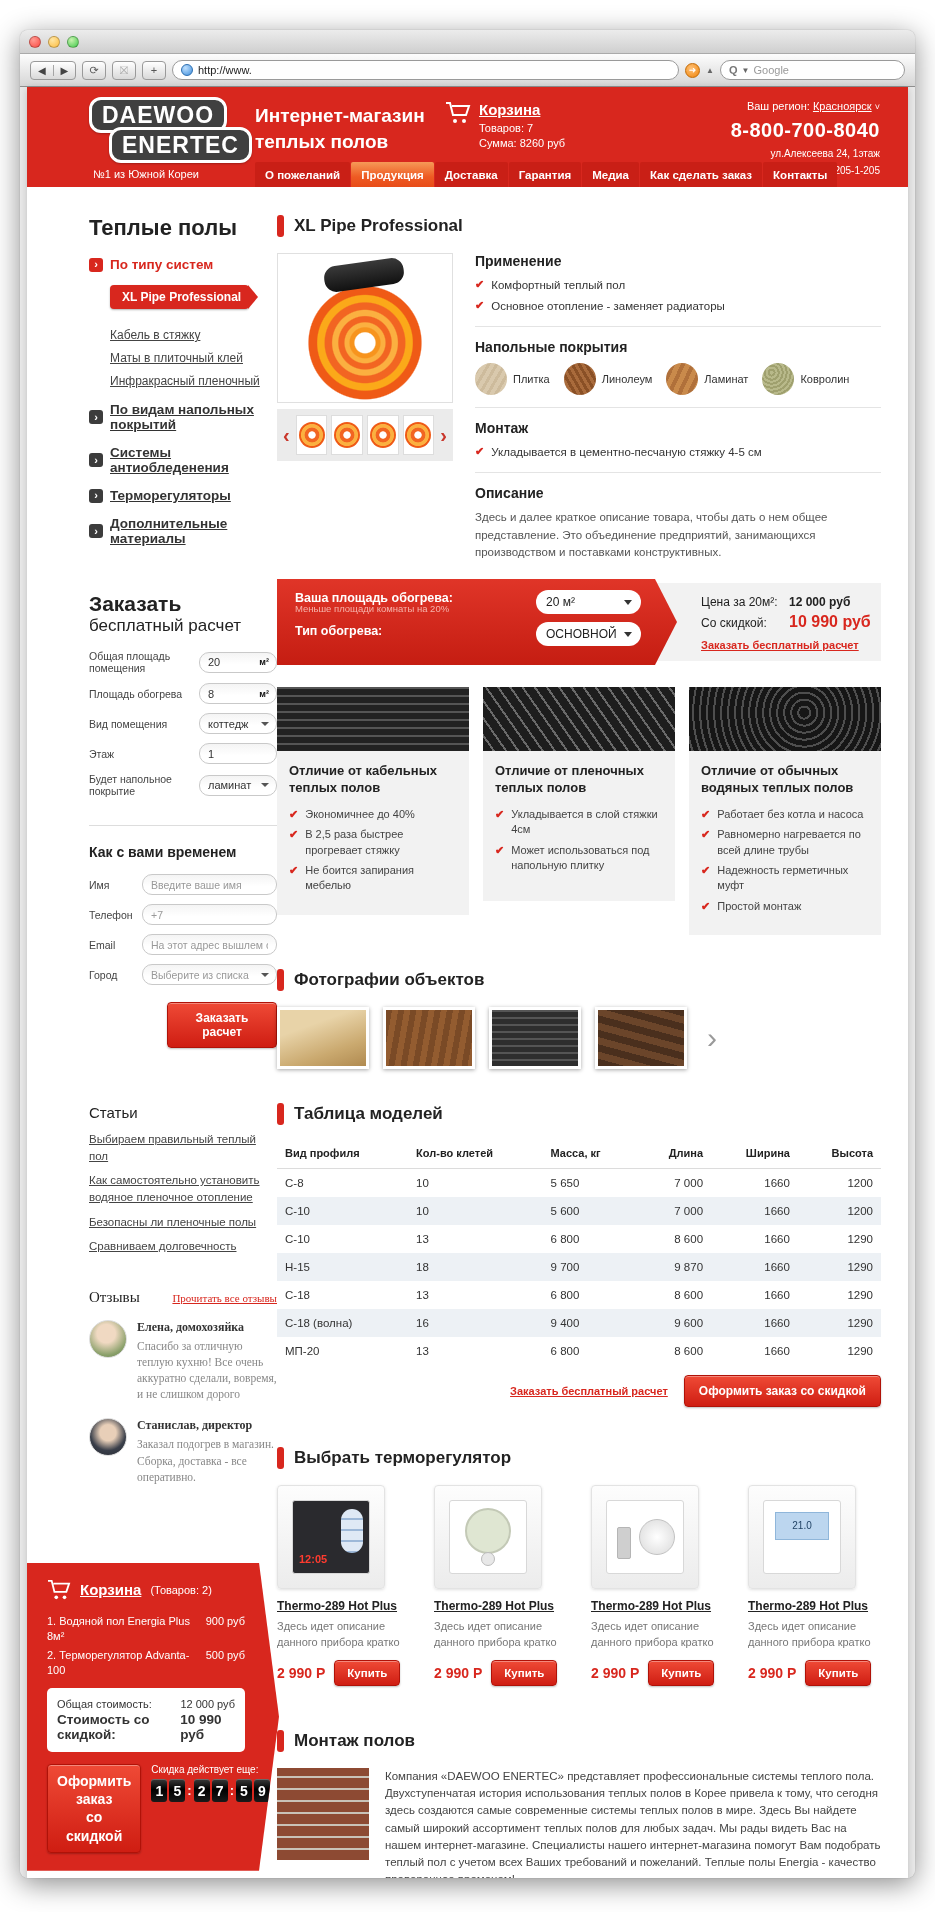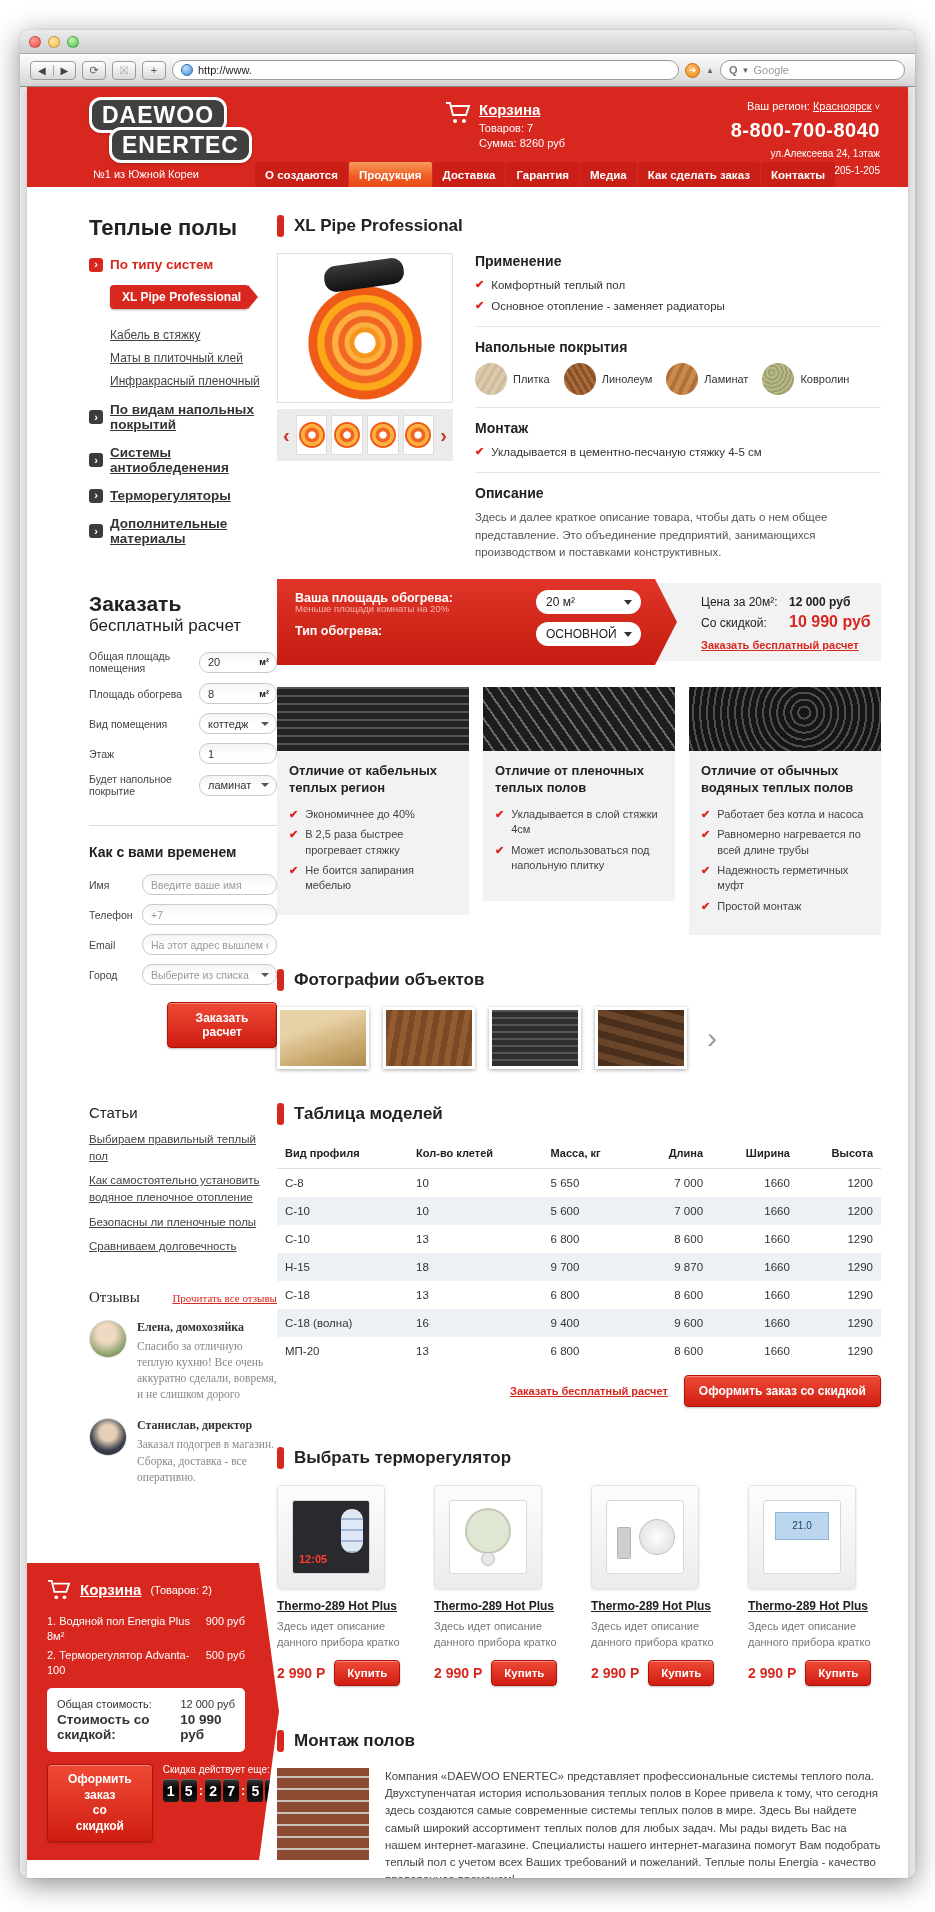--- a/index.html
+++ b/index.html
@@ -121,21 +121,21 @@
   .promo-head { display:flex; align-items:center; gap:9px; margin-bottom:13px; }
   .promo-title { font-size:15px; font-weight:bold; text-decoration:underline; cursor:pointer; }
   .promo-count { font-size:11px; }
   .promo-item { display:flex; font-size:11px; margin-bottom:5px; line-height:1.35; }
   .promo-item .nm { flex:1; padding-right:6px; }
   .promo-item .pr { white-space:nowrap; }
   .promo-totals { background:#fff; border-radius:5px; color:#333; padding:8px 10px; margin:10px 0 12px; }
   .pt-row { display:flex; justify-content:space-between; font-size:11px; margin:2px 0; }
   .pt-row.big { font-size:13.5px; font-weight:bold; }
   .promo-bottom { display:flex; gap:10px; align-items:flex-start; }
-  .promo-btn { font-size:12px; line-height:1.3; padding:7px 20px; }
+  .promo-btn { font-size:14px; line-height:1.3; padding:7px 9px; }
   .timer-label { font-size:10px; margin-bottom:4px; white-space:nowrap; }
   .timer { display:flex; align-items:center; gap:2px; }
   .digit { width:16px; height:23px; background:linear-gradient(#3a3a3a,#000 45%,#1a1a1a); color:#fff; font-weight:bold;
     font-size:14px; border-radius:3px; display:flex; align-items:center; justify-content:center;
     box-shadow:inset 0 1px 0 rgba(255,255,255,.25); }
   .colon { font-weight:bold; font-size:13px; color:#fff; }
 
   
   .sec-head { display:flex; align-items:center; gap:10px; margin-bottom:16px; }
   .sec-bar { width:7px; height:22px; background:#d8271e; border-radius:3px; }
@@ -278,20 +278,24 @@
 
   <div class="viewport">
     <div class="page">
 
       <div class="site-header">
         <div class="logo">
           <div class="logo-row1">DAEWOO</div><br>
           <div class="logo-row2">ENERTEC</div>
           <div class="logo-tagline">№1 из Южной Кореи</div>
         </div>
+        <div class="site-title">
+          <div>Интернет-магазин</div>
+          <div>теплых полов</div>
+        </div>
         <div class="hdr-cart">
           <svg width="26" height="24" viewBox="0 0 26 24">
             <path d="M1 2h4l3 12h13l3-9H7" fill="none" stroke="#fff" stroke-width="2"></path>
             <circle cx="10" cy="20" r="2" fill="#fff"></circle>
               <circle cx="19" cy="20" r="2" fill="#fff"></circle>
           </svg>
           <div class="hdr-cart-txt">
             <span class="cart-link">Корзина</span>
             <div>Товаров: 7</div>
             <div>Сумма: 8260 руб</div>
@@ -301,21 +305,21 @@
           <div class="region-line">
             <span>Ваш регион:</span>
             <span class="region-link">Красноярск</span>
             <span style="font-size:9px">˅</span>
           </div>
           <div class="hdr-phone">8-800-700-8040</div>
           <div class="hdr-addr">ул.Алексеева 24, 1этаж</div>
           <div class="hdr-addr">тел.(391) 205-1-205</div>
         </div>
         <div class="nav">
-          <div class="nav-item">О создаются</div>
+          <div class="nav-item">О пожеланий</div>
           <div class="nav-item active">Продукция</div>
           <div class="nav-item">Доставка</div>
           <div class="nav-item">Гарантия</div>
           <div class="nav-item">Медиа</div>
           <div class="nav-item">Как сделать заказ</div>
           <div class="nav-item">Контакты</div>
         </div>
       </div>
 
       <div class="body-row">
@@ -600,21 +604,21 @@
               </div>
               <span class="cp-link">Заказать бесплатный расчет</span>
             </div>
 
           </div>
 
           <div class="compare">
             <div class="cmp-col">
               <div class="cmp-photo ph-bw1"></div>
               <div class="cmp-body">
-                <div class="cmp-title">Отличие от кабельных теплых регион</div>
+                <div class="cmp-title">Отличие от кабельных теплых полов</div>
                 <div class="check-row">
                     <span class="chk">✔</span>
                     <span>Экономичнее до 40%</span>
                   </div>
                 <div class="check-row">
                     <span class="chk">✔</span>
                     <span>В 2,5 раза быстрее прогревает стяжку</span>
                   </div>
                 <div class="check-row">
                     <span class="chk">✔</span>

